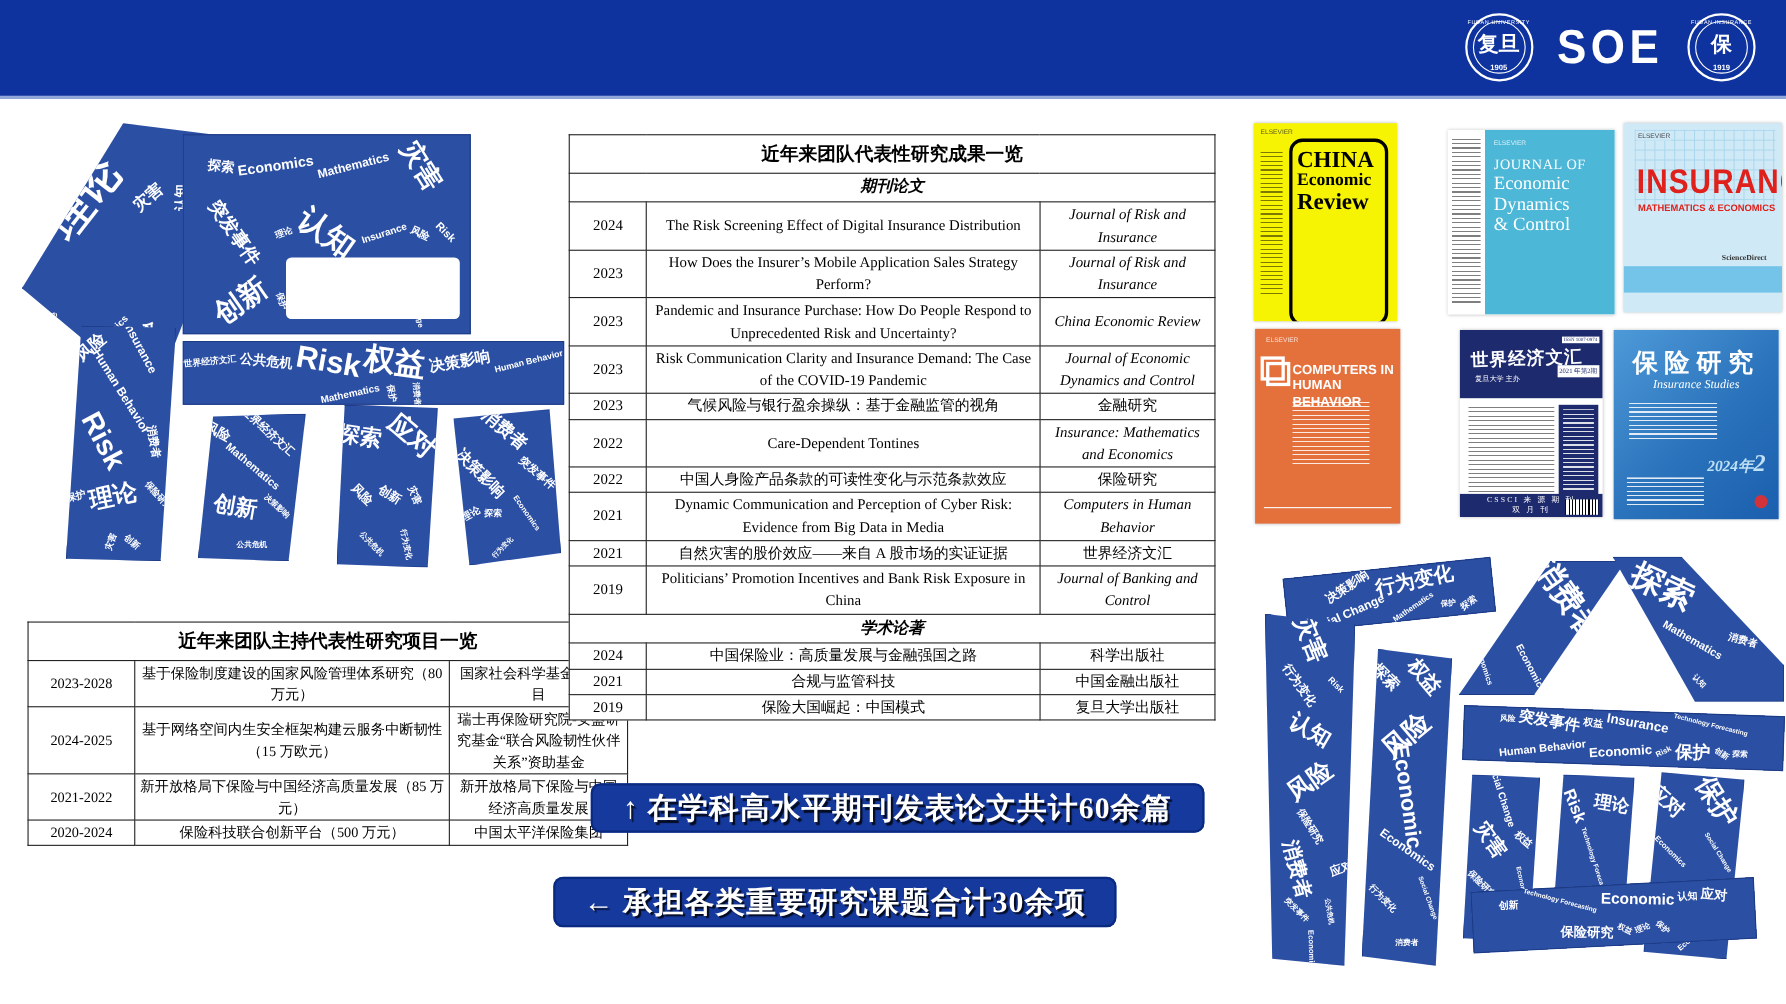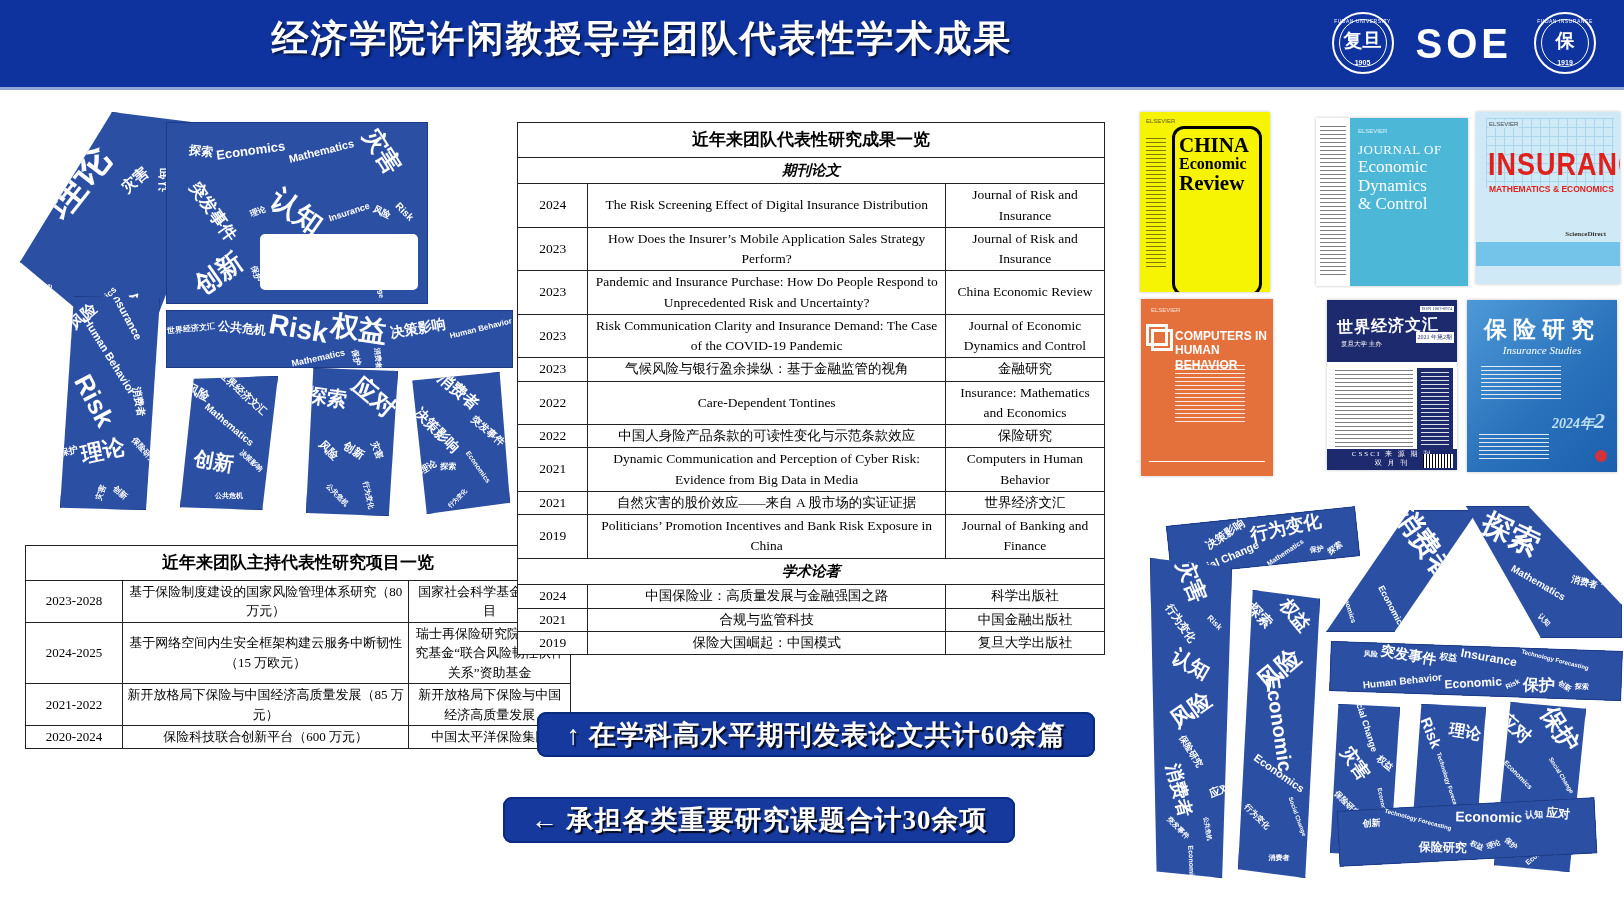--- a/index.html
+++ b/index.html
@@ -53,29 +53,29 @@
   #rq7{left:202px;top:206px;width:70px;height:152px;clip-path:polygon(12% 0,100% 2%,86% 100%,0 98%);}
   #rq8{left:282px;top:206px;width:76px;height:156px;clip-path:polygon(15% 0,100% 2%,85% 100%,0 98%);}
   #rq9{left:366px;top:204px;width:92px;height:170px;clip-path:polygon(18% 0,100% 4%,82% 100%,0 96%);}
   #rq10{left:210px;top:306px;width:258px;height:56px;transform:rotate(-3deg);}
 
   
   table{border-collapse:collapse;background:#fff;padding-left:16px;}
   td,th{border:1px solid #222;text-align:center;vertical-align:middle;padding:1px 4px;}
   .tbl-title{font-weight:bold;font-size:17px;padding:4px 2px;}
   .section-cell{font-weight:bold;font-style:italic;font-size:14.5px;padding:2px;}
-  #projects-table{position:absolute;left:25px;top:545px;width:546px;font-size:13px;line-height:1.5;}
+  #projects-table{position:absolute;left:25px;top:565px;width:546px;font-size:13px;line-height:1.5;}
   #projects-table .col-year{width:78px;font-family:"Liberation Serif",serif;}
   #projects-table .col-desc{width:248px;}
   #projects-table .col-src{width:136px;}
   #results-table{position:absolute;left:517px;top:122px;width:588px;font-size:13.5px;line-height:1.5;}
   #results-table .col-year{width:64px;}
   #results-table .col-desc{width:368px;}
   #results-table .col-src{width:156px;}
-  .italic{margin-top:25px;}
+  .italic{font-style:italic;margin-top:25px;}
 
   
   .banner{position:absolute;background:#16399e;border-radius:9px;color:#fff;
           display:flex;align-items:center;justify-content:center;
           font-size:27px;font-weight:bold;letter-spacing:1px;
           text-shadow:2px 2px 1px rgba(0,0,0,.8);
           box-shadow:0 0 0 2px #0a2a80 inset;}
   #banner-papers{left:537px;top:712px;width:558px;height:45px;}
   #banner-projects{left:503px;top:797px;width:512px;height:46px;}
 
@@ -137,21 +137,20 @@
   #cover-ist .mini{position:absolute;left:14px;top:66px;width:80px;height:34px;}
   #cover-ist .iss{position:absolute;right:12px;top:108px;font-size:14px;font-style:italic;font-weight:bold;color:#bfe0f5;}
   #cover-ist .iss b{font-size:22px;}
   #cover-ist .lg{position:absolute;right:10px;bottom:10px;width:12px;height:12px;background:#d2333b;border-radius:50%;}
   #cover-ist .mini2{position:absolute;left:12px;bottom:12px;width:70px;height:26px;}
 </style>
 </head>
 <body>
 
 <div class="topbar">
-  <div class="topbar-title">经济学院许闲教授导学团队代表性学术成果</div>
   <div class="logos">
     <div class="seal">
       <div class="arc">FUDAN UNIVERSITY</div>
       <div class="inner"></div>
       <div class="glyph">复旦</div>
       <div class="year">1905</div>
     </div>
     <div class="soe">SOE</div>
     <div class="seal">
       <div class="arc">FUDAN INSURANCE</div>
@@ -365,21 +364,21 @@
         <td class="col-desc">基于网络空间内生安全框架构建云服务中断韧性（15 万欧元）</td>
         <td class="col-src">瑞士再保险研究院-安盛研究基金“联合风险韧性伙伴关系”资助基金</td>
       </tr>
       <tr>
         <td class="col-year">2021-2022</td>
         <td class="col-desc">新开放格局下保险与中国经济高质量发展（85 万元）</td>
         <td class="col-src">新开放格局下保险与中国经济高质量发展</td>
       </tr>
       <tr>
         <td class="col-year">2020-2024</td>
-        <td class="col-desc">保险科技联合创新平台（600 万元）</td>
+        <td class="col-desc">保险科技联合创新平台（500 万元）</td>
         <td class="col-src">中国太平洋保险集团</td>
       </tr>
     </tbody>
 </table>
 
 <table id="results-table">
   <thead>
     <tr>
       <td colspan="3" class="tbl-title">近年来团队代表性研究成果一览</td>
     </tr>
@@ -429,21 +428,21 @@
         <td class="col-src italic">Computers in Human Behavior</td>
       </tr>
       <tr>
         <td class="col-year">2021</td>
         <td class="col-desc">自然灾害的股价效应——来自 A 股市场的实证证据</td>
         <td class="col-src">世界经济文汇</td>
       </tr>
       <tr>
         <td class="col-year">2019</td>
         <td class="col-desc">Politicians’ Promotion Incentives and Bank Risk Exposure in China</td>
-        <td class="col-src italic">Journal of Banking and Finance</td>
+        <td class="col-src italic">Journal of Banking and Control</td>
       </tr>
       <tr>
         <td colspan="3" class="section-cell">学术论著</td>
       </tr>
       <tr>
         <td class="col-year">2024</td>
         <td class="col-desc">中国保险业：高质量发展与金融强国之路</td>
         <td class="col-src">科学出版社</td>
       </tr>
       <tr>

